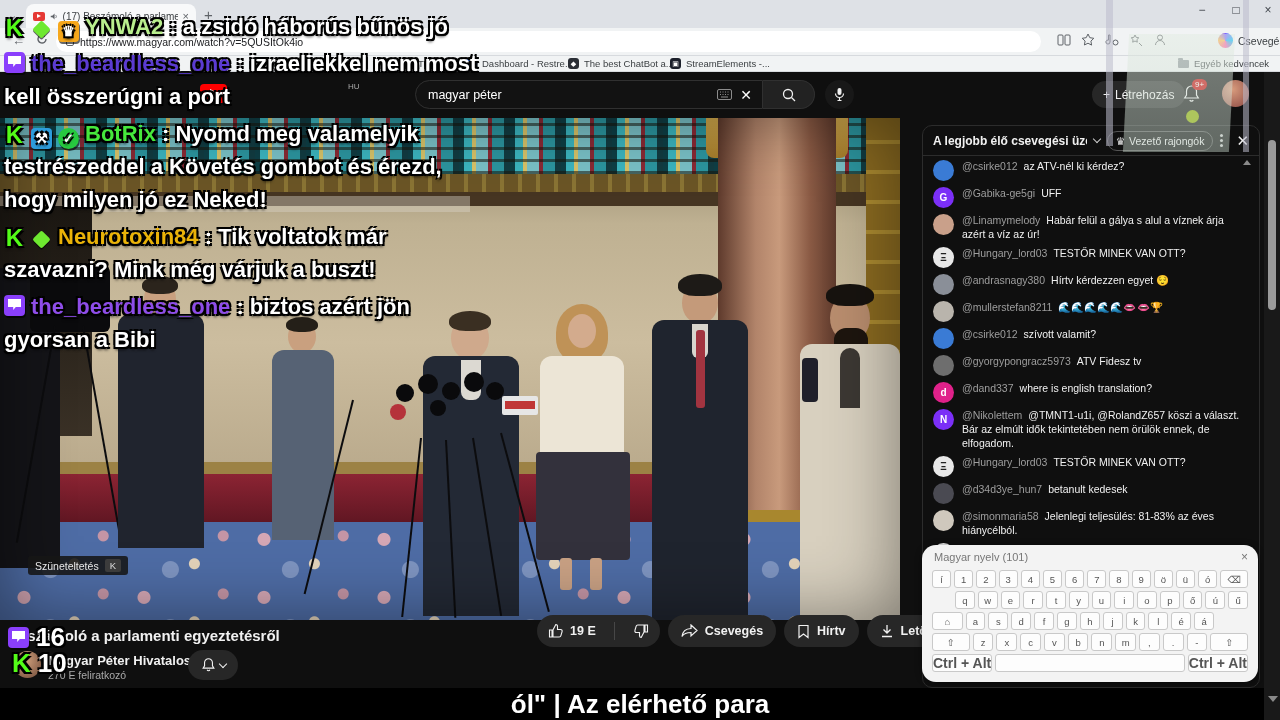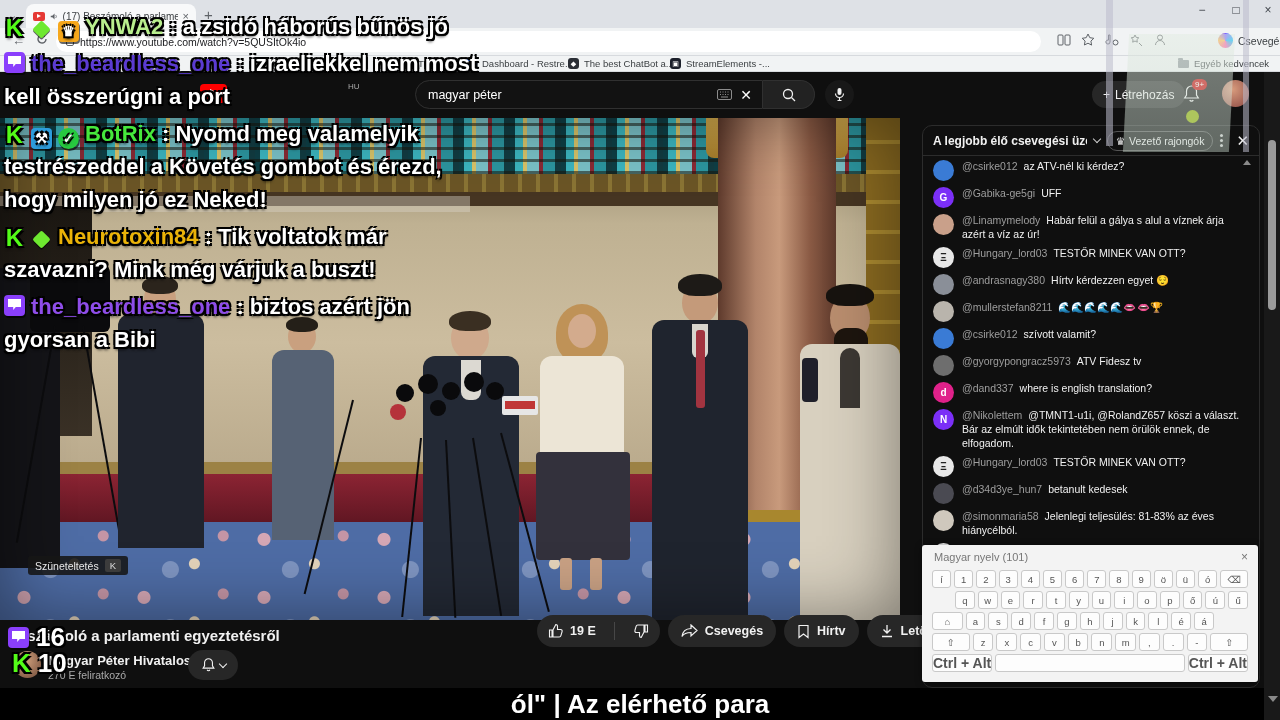--- a/index.html
+++ b/index.html
@@ -117,21 +117,21 @@
   .kebab{width:3px;height:3px;border-radius:50%;background:#ccc;box-shadow:0 -5px 0 #ccc,0 5px 0 #ccc;margin:0 6px 0 auto;flex:none;}
   .lc-close{color:#f1f1f1;font-size:15px;flex:none;}
   .lc-uparrow{position:absolute;right:8px;top:34px;width:0;height:0;border-left:4px solid transparent;border-right:4px solid transparent;border-bottom:5px solid #8a8a8a;}
   .lc-list{position:absolute;left:0;top:31px;width:336px;height:390px;overflow:hidden;}
   .lc-row{display:flex;gap:8px;padding:3px 10px;}
   .lc-ava{width:21px;height:21px;border-radius:50%;flex:none;color:#fff;font-size:10px;font-weight:bold;display:flex;align-items:center;justify-content:center;}
   .lc-body{font-size:10.5px;line-height:1.3;color:#f1f1f1;}
   .lc-user{color:#9e9e9e;margin-right:6px;margin-top:48px;}
 
   
-  .kbpanel{position:absolute;left:922px;top:545px;width:336px;height:137px;background:#f3f3f3;border-radius:3px;box-shadow:0 1px 6px rgba(0,0,0,.5);}
+  .kbpanel{position:absolute;left:922px;top:545px;width:336px;height:137px;background:#f3f3f3;border-radius:14px;box-shadow:0 1px 6px rgba(0,0,0,.5);}
   .kb-title{position:absolute;left:12px;top:6px;font-size:11px;color:#777;}
   .kb-close{position:absolute;right:10px;top:5px;font-size:12px;color:#777;}
   .kb-rows{position:absolute;left:0;top:25px;width:336px;}
   .kb-row{display:flex;gap:3px;margin-bottom:3px;padding:0 10px;}
   .kb-row.r2{padding-left:33px;}
   .kb-row.r3{padding-right:44px;}
   .key{flex:1;height:18px;background:#fdfdfd;border:1px solid #c9c9c9;border-radius:3px;color:#555;font-size:9.5px;display:flex;align-items:center;justify-content:center;white-space:nowrap;}
   .key.k-bsp{flex:1.5;}.key.k-shift{flex:1.9;}.key.k-ctrl{flex:2.4;font-size:14px;font-weight:bold;}.key.k-space{flex:8.2;}.key.k-home{flex:1.6;}
 
   
@@ -196,21 +196,21 @@
   <div class="toolbar"></div>
   <div class="nav-ico" style="left:12px;">←</div>
   <div class="nav-ico" style="left:36px;">
     <svg width="12" height="12" viewBox="0 0 12 12">
         <path d="M10 6a4 4 0 1 1-1.2-2.8" stroke="#5f6368" stroke-width="1.4" fill="none"></path>
         <path d="M9 1v2.4H6.6" fill="#5f6368"></path>
       </svg>
   </div>
   <div class="urlpill">
     <span class="lock"></span>
-    <span class="url">https://www.youtube.com/watch?v=5QUSItOk4io</span>
+    <span class="url">https://www.magyar.com/watch?v=5QUSItOk4io</span>
   </div>
   <div class="tb-ico" style="left:1056px;">
       <svg viewBox="0 0 16 16">
         <rect x="2" y="3" width="5" height="10" rx="1" stroke="#5f6368" fill="none"></rect>
         <rect x="9" y="3" width="5" height="10" rx="1" stroke="#5f6368" fill="none"></rect>
       </svg>
     </div>
   <div class="tb-ico" style="left:1080px;">
       <svg viewBox="0 0 16 16">
         <path d="M8 2l1.8 3.7 4 .6-2.9 2.8.7 4L8 11.2 4.4 13l.7-4L2.2 6.3l4-.6z" stroke="#5f6368" fill="none"></path>

